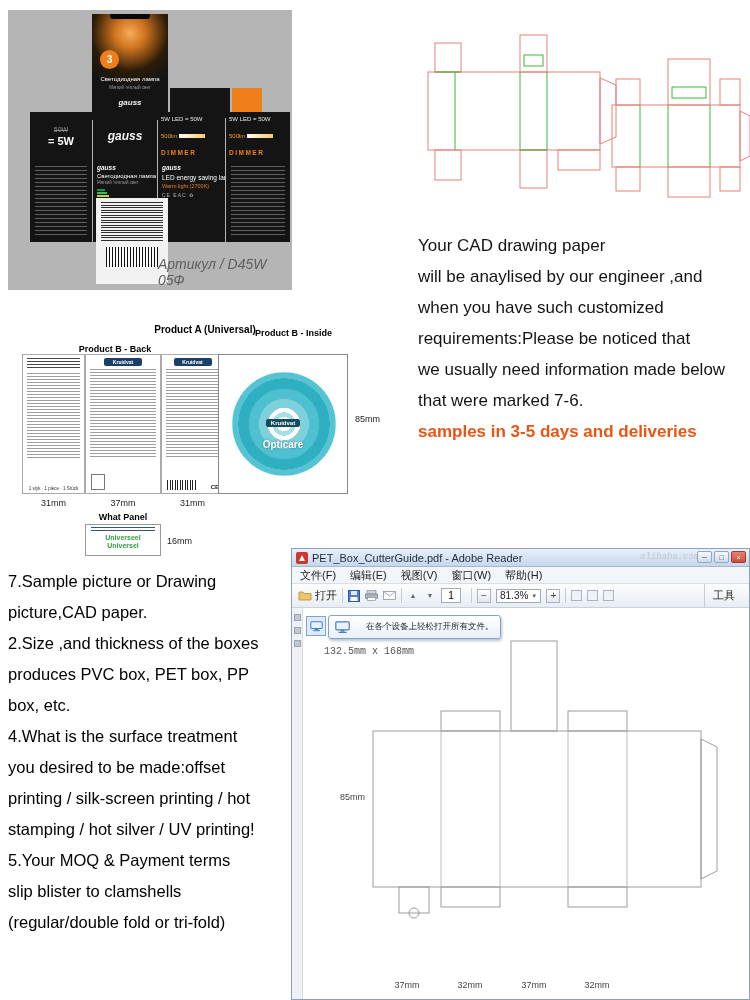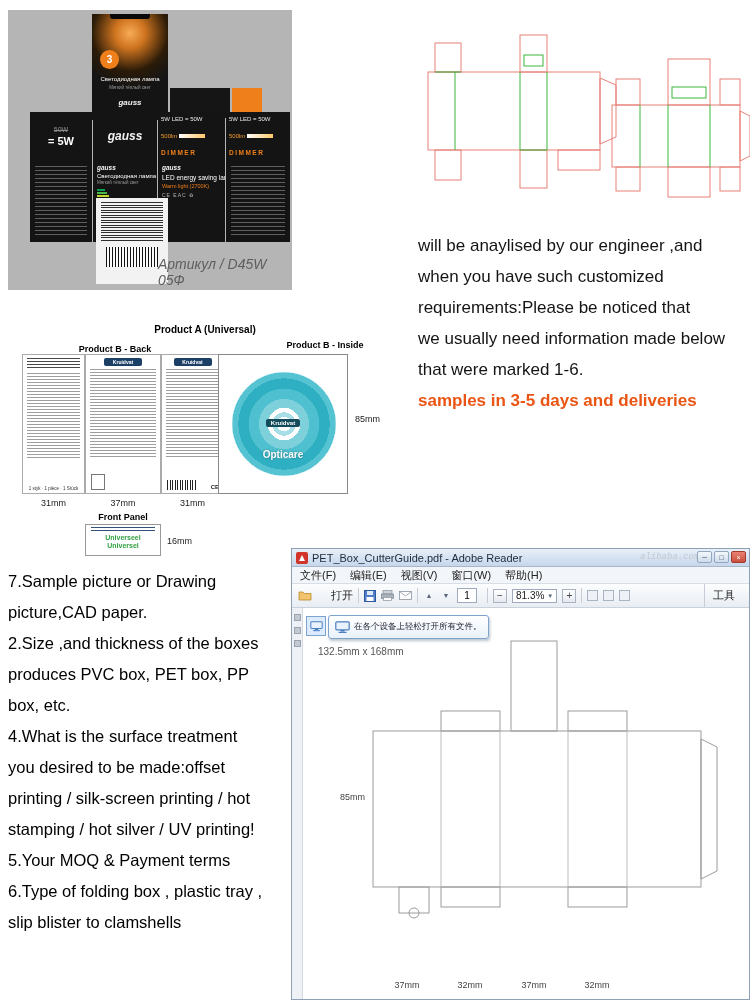--- a/index.html
+++ b/index.html
@@ -65,41 +65,41 @@
 
   
   #note{left:418px;top:230px;width:330px;}
   .rline{font-size:17px;line-height:31px;color:#141414;white-space:nowrap;}
   .hline{font-size:17px;line-height:31px;color:#ea5514;font-weight:bold;white-space:nowrap;}
 
   
   #kv{left:15px;top:322px;width:380px;height:244px;background:#fff;}
   .kv-title{position:absolute;left:70px;top:2px;width:240px;text-align:center;font-weight:bold;font-size:10px;color:#000;}
   .kv-back{position:absolute;left:30px;top:22px;width:140px;text-align:center;font-weight:bold;font-size:9px;color:#000;}
-  .kv-inside{position:absolute;left:240px;top:18px;width:140px;text-align:center;font-weight:bold;font-size:9px;color:#000;}
+  .kv-inside{position:absolute;left:240px;top:6px;width:140px;font-weight:bold;font-size:9px;color:#000;}
   .kv-p{position:absolute;top:32px;height:140px;border:1px solid #aaa;background:#fff;box-sizing:border-box;overflow:hidden;}
   #kv-p1{left:7px;width:63px;}
   #kv-p2{left:70px;width:76px;}
   #kv-p3{left:146px;width:63px;}
   #kv-p4{left:203px;width:130px;border-color:#888;}
   .kv-badge{margin:3px auto 2px;width:38px;background:#1c3f66;color:#fff;font-size:5px;font-weight:bold;text-align:center;border-radius:2px;padding:1px 0;}
   .kv-micro{margin:3px 4px;height:90px;background:repeating-linear-gradient(180deg,#9e9e9e 0 1px,transparent 1px 3px);}
   .kv-microdark{margin:3px 4px 0;height:12px;background:repeating-linear-gradient(180deg,#474747 0 1px,transparent 1px 3px);}
   #kv-p1 .kv-micro{height:86px;}
   .kv-units{position:absolute;bottom:2px;left:0;right:0;font-size:4.5px;color:#333;text-align:center;white-space:nowrap;}
   .kv-fsc{position:absolute;bottom:3px;left:5px;width:12px;height:14px;border:1px solid #777;background:#fff;}
   .kv-bar3{position:absolute;bottom:3px;left:5px;width:30px;height:10px;background:repeating-linear-gradient(90deg,#222 0 1px,#fff 1px 2.5px);}
   .kv-ce{position:absolute;bottom:3px;right:4px;font-size:6px;font-weight:bold;color:#222;}
   .kv-circle{position:absolute;left:13px;top:17px;width:104px;height:104px;border-radius:50%;
     background:radial-gradient(circle at 50% 50%,
       #ffffff 0 10%, #a8dfe7 10% 16%, #ffffff 16% 22%, #7ed0db 22% 34%, #4fc0cf 34% 48%,
       #2fb0c2 48% 62%, #55c3d1 62% 70%, #8fd8e1 70% 78%, #3db6c6 78% 86%, #c9ecf1 86% 92%, #6cc9d6 92% 100%);}
   .kv-center{position:absolute;left:0;right:0;top:56px;text-align:center;}
   .kv-badge2{display:inline-block;background:#134a5c;color:#fff;font-size:6px;font-weight:bold;padding:1px 5px;border-radius:2px;}
-  .kv-opti{color:#fff;font-size:10px;font-weight:bold;margin-top:20px;text-shadow:0 0 2px rgba(0,60,70,.65);}
+  .kv-opti{color:#fff;font-size:10px;font-weight:bold;margin-top:10px;text-shadow:0 0 2px rgba(0,60,70,.65);}
   .kv-h85{position:absolute;left:340px;top:92px;font-size:9px;color:#222;}
   .kv-w{position:absolute;top:176px;text-align:center;font-size:9px;color:#222;}
   #kv-w1{left:7px;width:63px;}
   #kv-w2{left:70px;width:76px;}
   #kv-w3{left:146px;width:63px;}
   .kv-front-label{position:absolute;left:70px;top:190px;width:76px;text-align:center;font-weight:bold;font-size:9px;color:#000;}
   #kv-front{position:absolute;left:70px;top:202px;width:76px;height:32px;border:1px solid #999;box-sizing:border-box;text-align:center;background:#fff;}
   .kv-fmicro{margin:2px 5px 1px;height:6px;background:repeating-linear-gradient(180deg,#33527a 0 1px,transparent 1px 3px);}
   .kv-uni{color:#2f9e3f;font-weight:bold;font-size:7px;line-height:8px;}
   .kv-h16{position:absolute;left:152px;top:214px;font-size:9px;color:#222;}
@@ -114,38 +114,38 @@
   .rd-pdficon{width:12px;height:12px;background:#d0342a;border-radius:2px;margin-right:4px;position:relative;flex:0 0 auto;}
   .rd-pdficon::after{content:"";position:absolute;left:3px;top:3px;border-left:3px solid transparent;border-right:3px solid transparent;border-bottom:6px solid #fff;}
   .rd-titletext{font-size:11px;color:#1c2a3a;white-space:nowrap;}
   .rd-watermark{position:absolute;left:348px;top:3px;color:#c3c8d2;font-size:9px;font-style:italic;font-family:Liberation Mono, monospace;}
   .rd-winbtns{position:absolute;right:3px;top:2px;display:flex;gap:2px;}
   .rd-winbtn{width:15px;height:12px;background:linear-gradient(#f4f8fc,#cfdcec);border:1px solid #93a7c0;font-size:7px;line-height:11px;text-align:center;color:#33465e;border-radius:2px;box-sizing:border-box;}
   .rd-close{background:linear-gradient(#e98173,#c94f3d);color:#fff;border-color:#a03a2c;}
   .rd-menu{height:17px;background:#f2f5f9;border-bottom:1px solid #d8dee6;display:flex;align-items:center;gap:14px;padding:0 8px;font-size:11px;color:#222;box-sizing:border-box;}
   .rd-toolbar{height:24px;background:linear-gradient(#fcfdfe,#e8edf3);border-bottom:1px solid #c9d1db;display:flex;align-items:center;gap:5px;padding:0 6px;box-sizing:border-box;}
   .rd-sep{width:1px;height:15px;background:#c6cdd7;}
-  .rd-openbtn{display:flex;align-items:center;gap:19px;font-size:11px;color:#222;}
+  .rd-openbtn{display:flex;align-items:center;gap:3px;font-size:11px;color:#222;}
   .rd-ibtn{display:flex;align-items:center;justify-content:center;}
   .rd-nav{font-size:7px;color:#5a6678;width:12px;text-align:center;}
   .rd-pageinput{width:18px;height:13px;border:1px solid #9fabbd;background:#fff;font-size:10px;text-align:center;padding:0;font-family:inherit;}
   .rd-pagetotal{font-size:10px;color:#333;}
   .rd-zbtn{width:14px;height:14px;border:1px solid #aab3c2;background:linear-gradient(#fff,#e4e9f0);font-size:10px;line-height:12px;text-align:center;color:#444;box-sizing:border-box;}
   .rd-zoombox{display:flex;align-items:center;border:1px solid #9fabbd;background:#fff;height:14px;padding:0 3px;gap:3px;font-size:10px;color:#222;box-sizing:border-box;}
   .rd-zoomarrow{font-size:6px;color:#5a6678;}
   .rd-viewbtn{width:11px;height:11px;border:1px solid #aab3c2;background:#eef1f5;box-sizing:border-box;}
   .rd-spacer{flex:1;}
   .rd-tools{display:flex;align-items:center;gap:4px;border-left:1px solid #c6cdd7;padding:0 8px;height:100%;font-size:11px;color:#222;}
   .rd-content{position:absolute;left:0;top:59px;right:0;bottom:0;background:#fff;overflow:hidden;}
   .rd-strip{position:absolute;left:0;top:0;width:11px;height:100%;background:#eef1f5;border-right:1px solid #d5dae1;box-sizing:border-box;}
   .rd-strip i{display:block;width:7px;height:7px;margin:6px auto 0;background:#c2c9d2;border:1px solid #9aa4b1;box-sizing:border-box;}
   .rd-anchor{position:absolute;left:14px;top:8px;width:18px;height:18px;border:1px solid #7da3cf;background:#dcebff;display:flex;align-items:center;justify-content:center;}
   .rd-tooltip{position:absolute;left:36px;top:7px;height:22px;padding:0 6px;background:linear-gradient(#ffffff,#e9f1fb);border:1px solid #7da3cf;border-radius:3px;
-    box-shadow:1px 2px 3px rgba(60,80,110,.35);display:flex;align-items:center;gap:4px;font-size:8.5px;color:#223;white-space:nowrap;}
-  .rd-dims{position:absolute;left:26px;top:38px;font-size:10px;color:#555;}
+    box-shadow:1px 2px 3px rgba(60,80,110,.35);display:flex;align-items:center;gap:16px;font-size:8.5px;color:#223;white-space:nowrap;}
+  .rd-dims{position:absolute;left:32px;top:38px;font-size:10px;color:#555;font-family:Liberation Mono, monospace;}
   #rd-svg{position:absolute;left:11px;top:0;}
   .rd-l85{position:absolute;left:48px;top:184px;font-size:9px;color:#444;}
   .rd-wlab{position:absolute;top:372px;width:40px;text-align:center;font-size:9px;color:#444;}
   #rd-w1{left:95px;} #rd-w2{left:158px;} #rd-w3{left:222px;} #rd-w4{left:285px;}
 </style>
 </head>
 <body>
 
 <div id="canvas">
 
@@ -252,25 +252,26 @@
       <line x1="15" y1="57" x2="41" y2="57"></line>
       <line x1="100" y1="135" x2="127" y2="135"></line>
       <line x1="220" y1="90" x2="220" y2="152"></line>
       <line x1="248" y1="90" x2="248" y2="152"></line>
       <line x1="290" y1="90" x2="290" y2="152"></line>
       <rect x="252" y="72" width="34" height="11"></rect>
     </g>
   </svg>
 
   <div id="note" class="abs">
+    <div class="rline">Your CAD drawing paper</div>
     <div class="rline">will be anaylised by our engineer ,and</div>
     <div class="rline">when you have such customized</div>
     <div class="rline">requirements:Please be noticed that</div>
     <div class="rline">we usually need information made below</div>
-    <div class="rline">that were marked 1-6.</div>
+    <div class="rline">that were marked 7-6.</div>
     <div class="hline">samples in 3-5 days and deliveries</div>
   </div>
 
   <div id="kv" class="abs">
     <div class="kv-title">Product A (Universal)</div>
     <div class="kv-back">Product B - Back</div>
     <div class="kv-inside">Product B - Inside</div>
 
     <div id="kv-p1" class="kv-p">
       <div class="kv-microdark"></div>
@@ -294,42 +295,42 @@
         <span class="kv-badge2">Kruidvat</span>
         <div class="kv-opti">Opticare</div>
       </div>
     </div>
 
     <div class="kv-h85">85mm</div>
     <div id="kv-w1" class="kv-w">31mm</div>
     <div id="kv-w2" class="kv-w">37mm</div>
     <div id="kv-w3" class="kv-w">31mm</div>
 
-    <div class="kv-front-label">Front Panel</div>
+    <div class="kv-front-label">What Panel</div>
     <div id="kv-front">
       <div class="kv-fmicro"></div>
       <div class="kv-uni">Universeel</div>
       <div class="kv-uni">Universel</div>
     </div>
     <div class="kv-h16">16mm</div>
   </div>
 
   <div id="list" class="abs">
     <div class="cline">7.Sample picture or Drawing</div>
     <div class="cline">picture,CAD paper.</div>
     <div class="cline">2.Size ,and thickness of the boxes</div>
     <div class="cline">produces PVC box, PET box, PP</div>
     <div class="cline">box, etc.</div>
     <div class="cline">4.What is the surface treatment</div>
     <div class="cline">you desired to be made:offset</div>
     <div class="cline">printing /  silk-screen printing / hot</div>
     <div class="cline">stamping /  hot silver /  UV printing!</div>
     <div class="cline">5.Your MOQ &amp; Payment terms</div>
-    <div class="cline">6.Type of folding box , plastic tray ,</div>
     <div class="cline">slip blister to clamshells</div>
+    <div class="cline">(regular/double fold or tri-fold)</div>
   </div>
 
   <div id="reader" class="abs">
     <div class="rd-title">
       <span class="rd-pdficon"></span>
       <span class="rd-titletext">PET_Box_CutterGuide.pdf - Adobe Reader</span>
       <span class="rd-watermark">alibaba.com</span>
       <span class="rd-winbtns">
         <span class="rd-winbtn">─</span>
         <span class="rd-winbtn">□</span>

